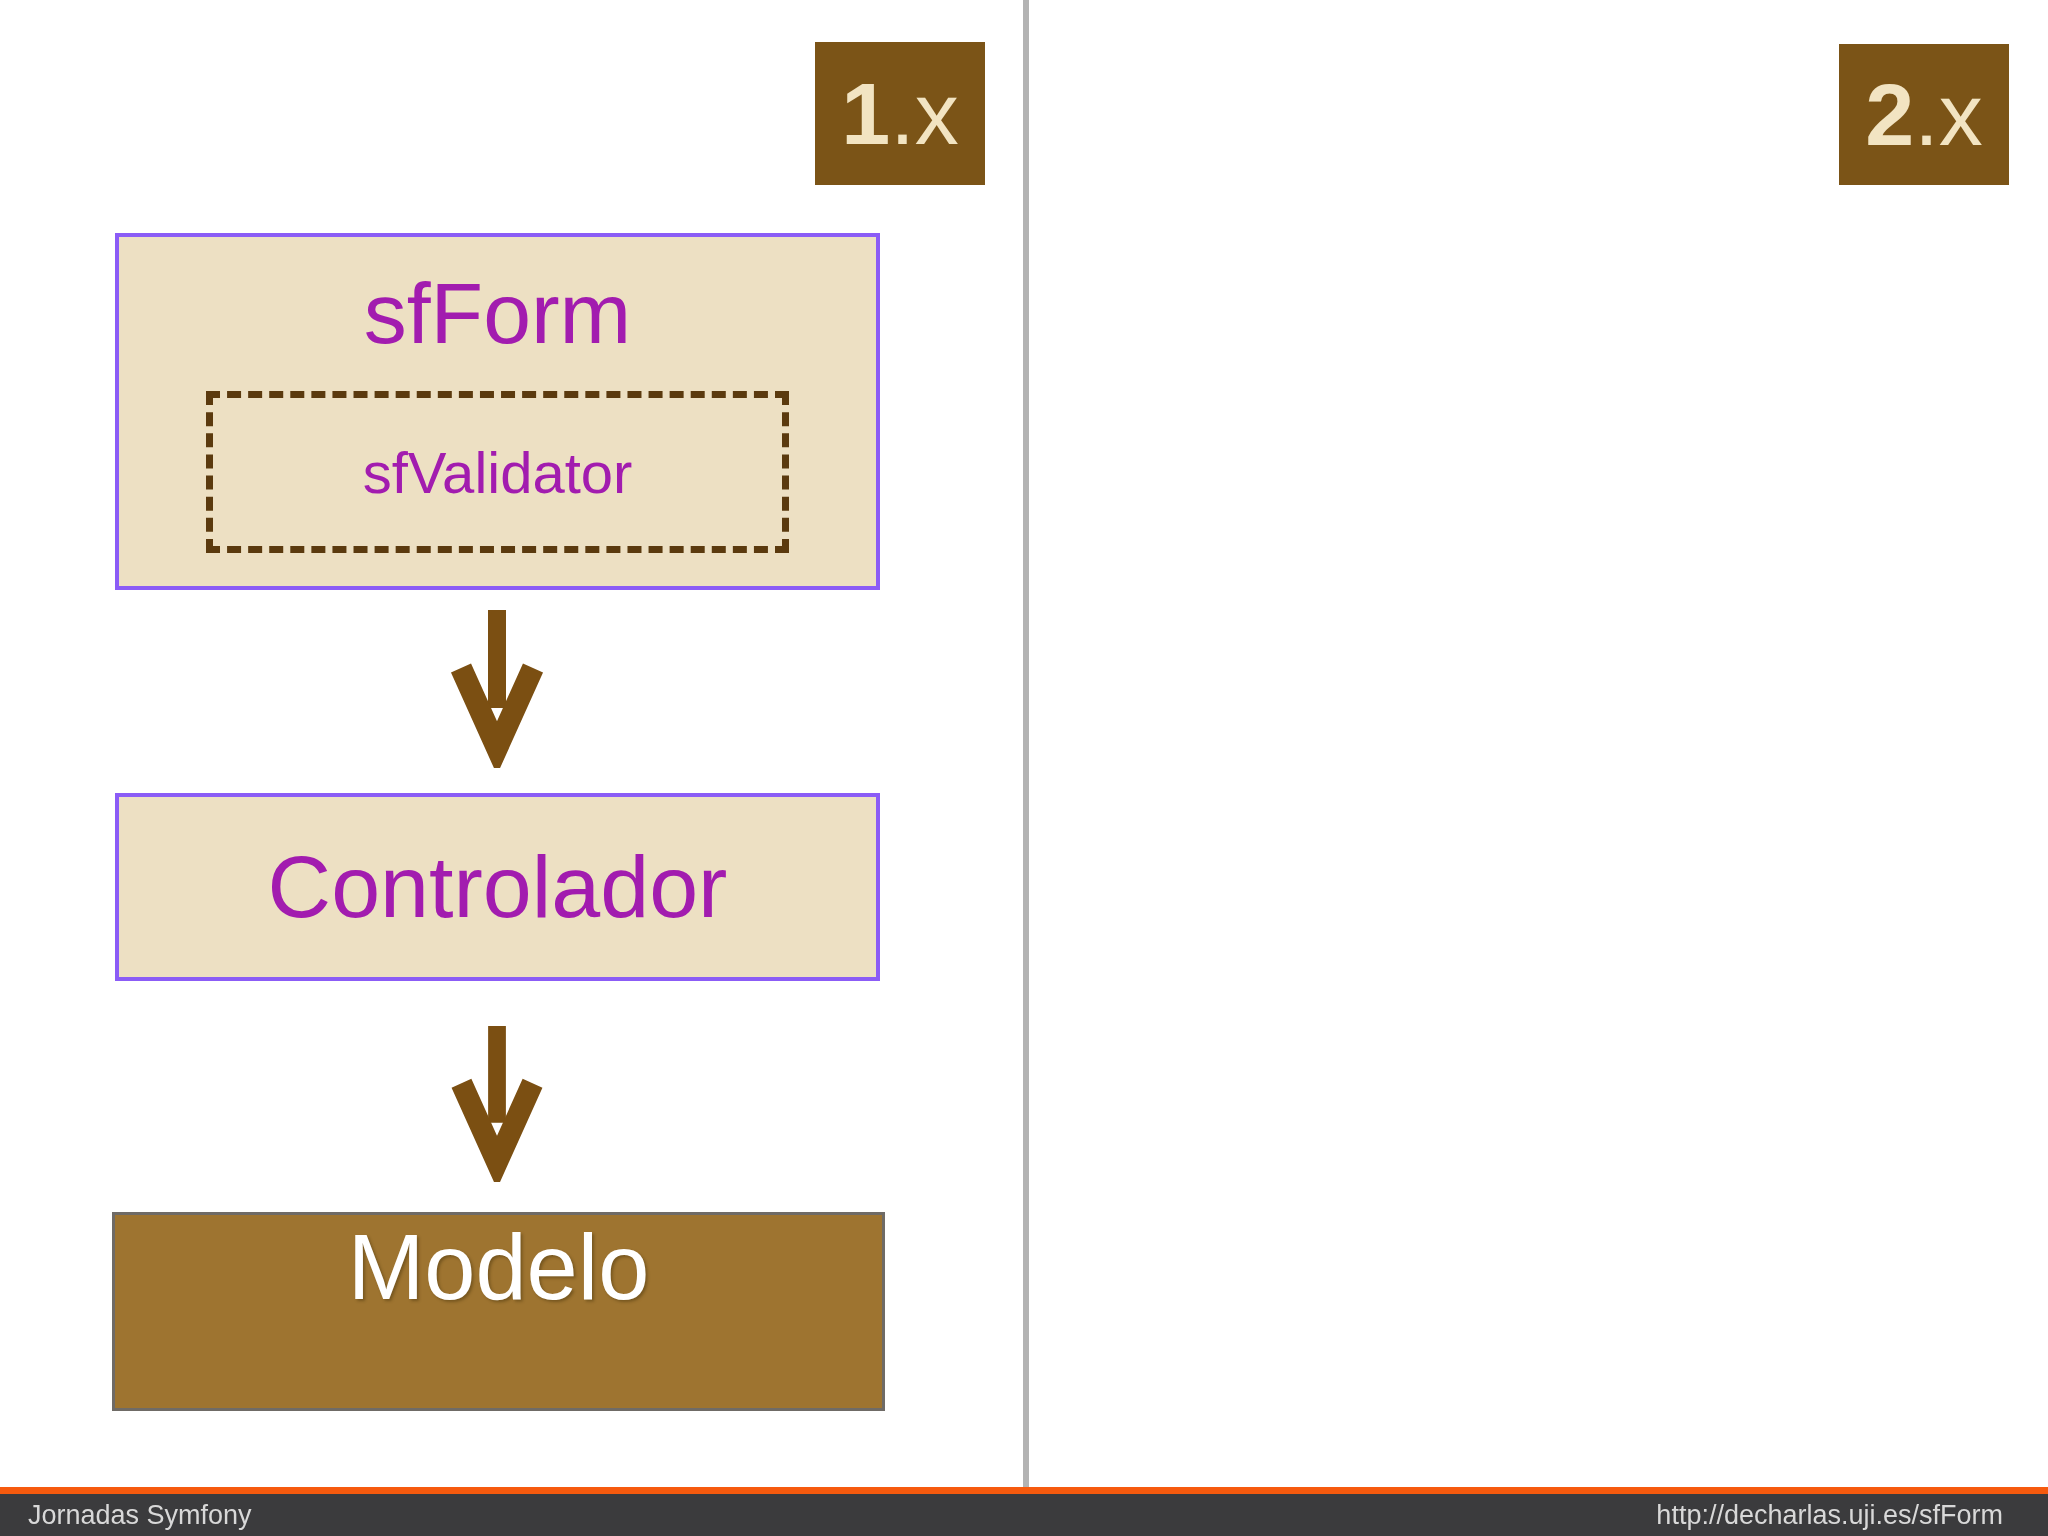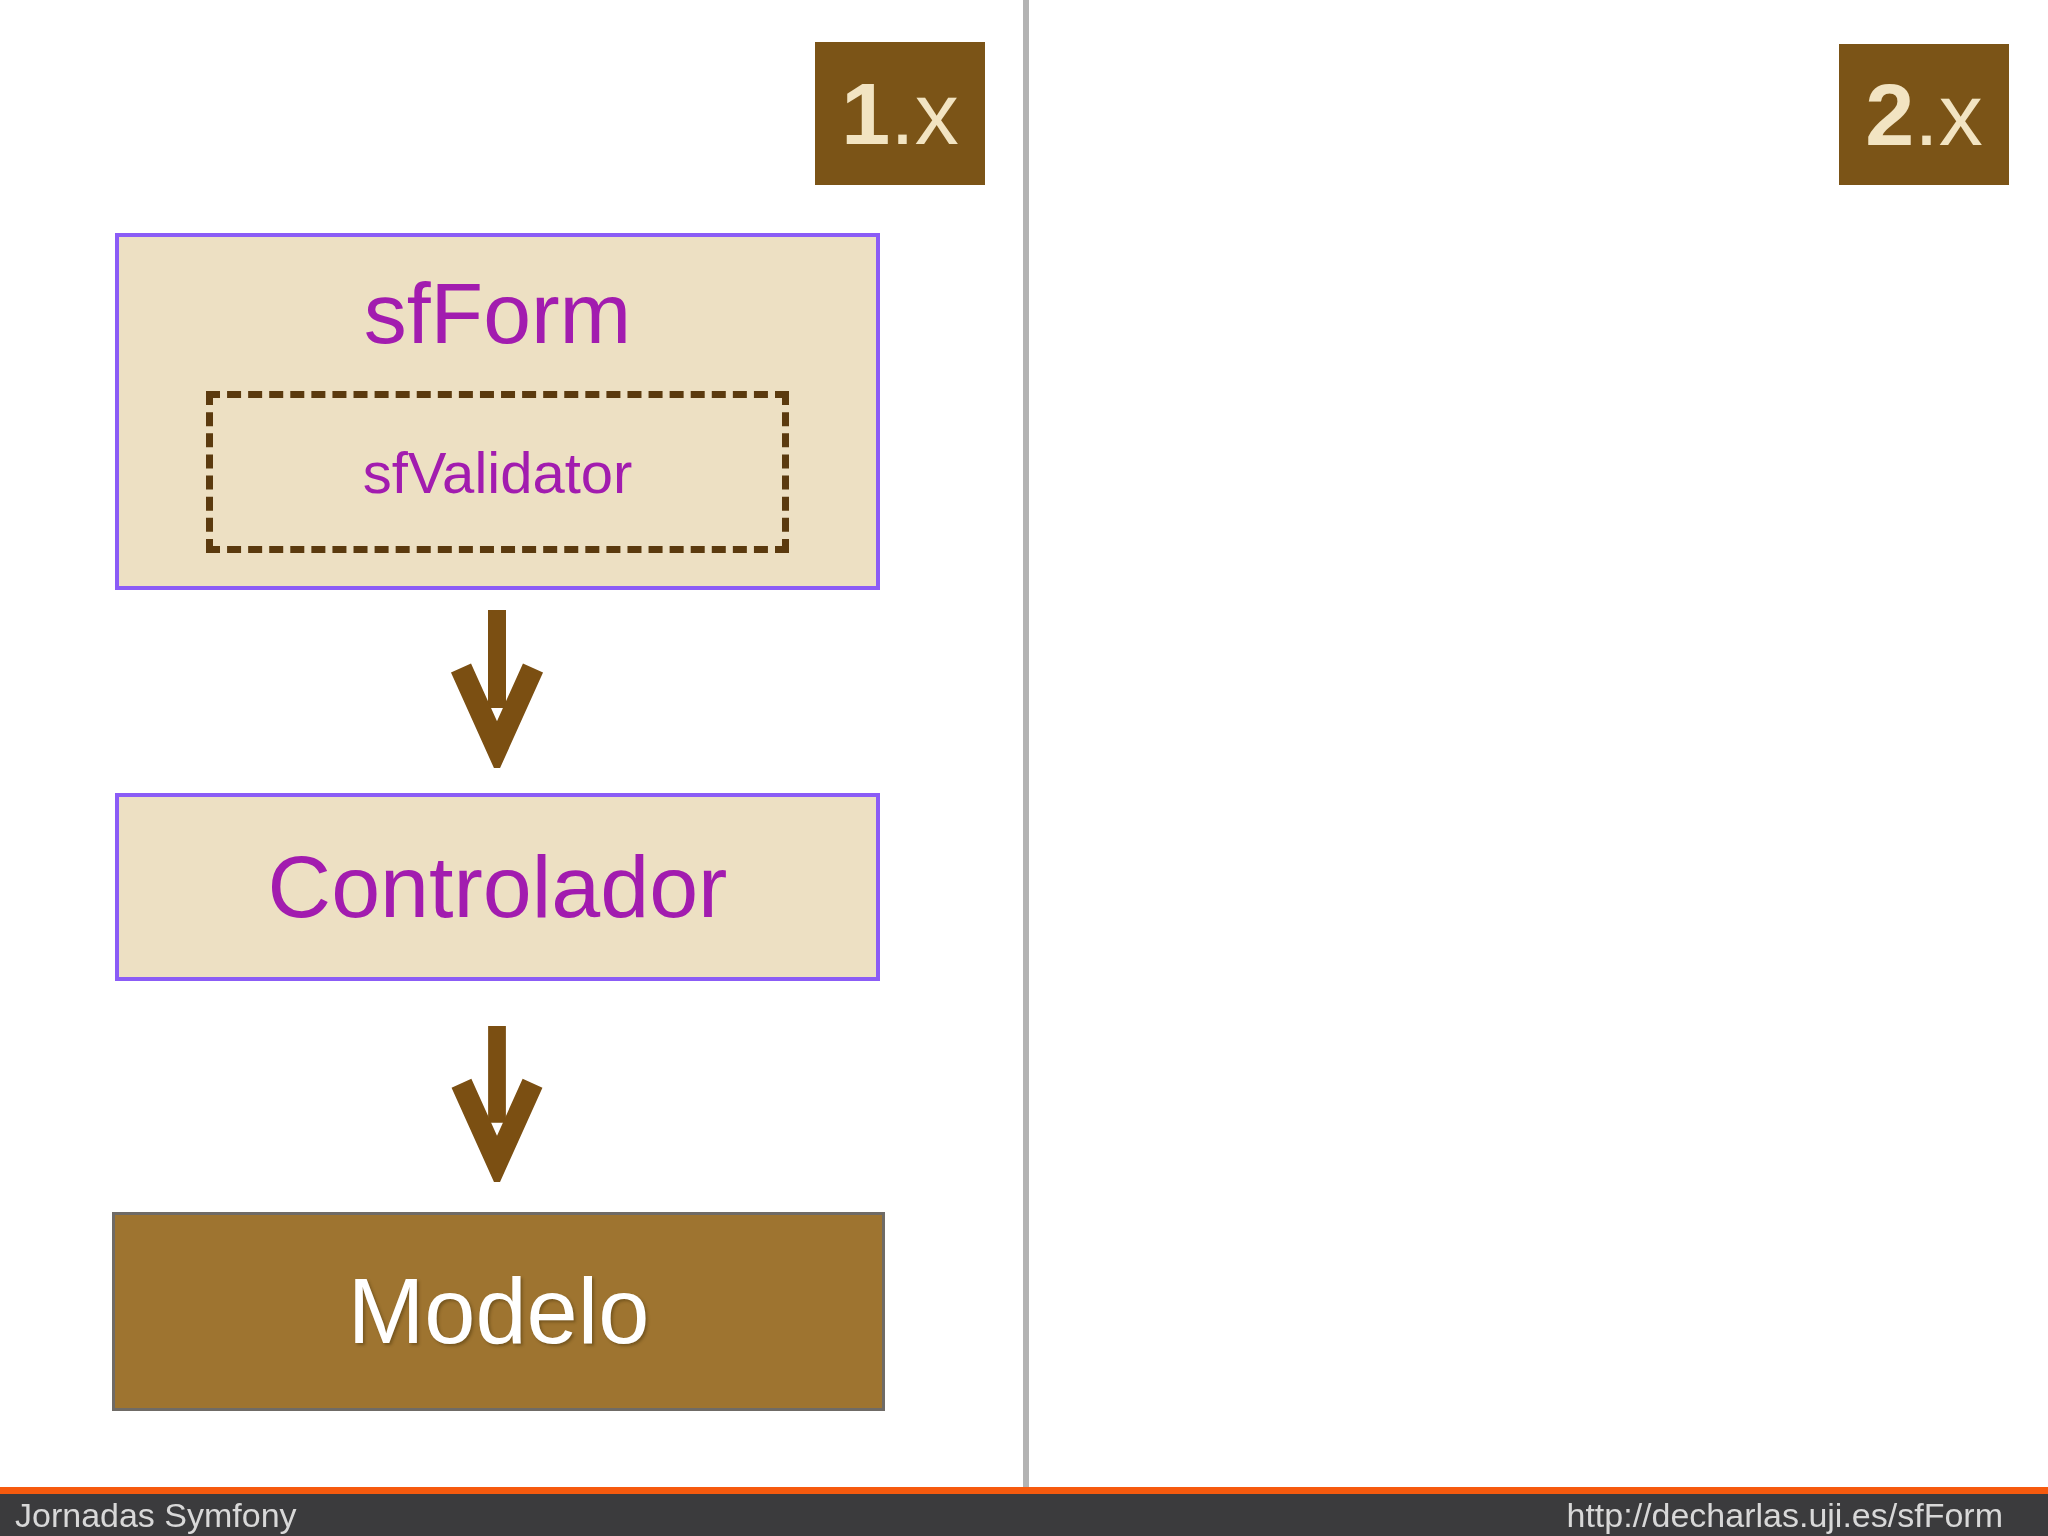--- a/index.html
+++ b/index.html
@@ -67,21 +67,21 @@
     font-size: 88px;
   }
   .box-modelo {
     position: absolute;
     left: 112px; top: 1212px;
     width: 773px; height: 199px;
     box-sizing: border-box;
     background: #9e7430;
     border: 3px solid #6f6b66;
     color: #ffffff;
-    display: flex; align-items: center; justify-content: center;
+    display: flex; justify-content: center;
     font-size: 92px;
     text-shadow: 2px 2px 3px rgba(70,50,10,0.45);
   }
 
   
   .arrow { position: absolute; width: 96px; }
   .arrow-1 { left: 449px; top: 610px;  height: 158px; }
   .arrow-2 { left: 449px; top: 1026px; height: 156px; }
 
   
@@ -92,22 +92,22 @@
     background: #f65a0e;
   }
   .footer {
     position: absolute;
     left: 0; top: 1494px;
     width: 2048px; height: 42px;
     box-sizing: border-box;
     background: #3b3b3d;
     color: #d8d8d8;
     display: flex; align-items: center; justify-content: space-between;
-    padding: 0 45px 0 15px;
-    font-size: 34px;
+    padding: 0 45px 0 28px;
+    font-size: 27px;
   }
 </style>
 </head>
 <body>
 
 <div class="slide">
 
   <div class="divider"></div>
 
   <div class="badge badge-left">

